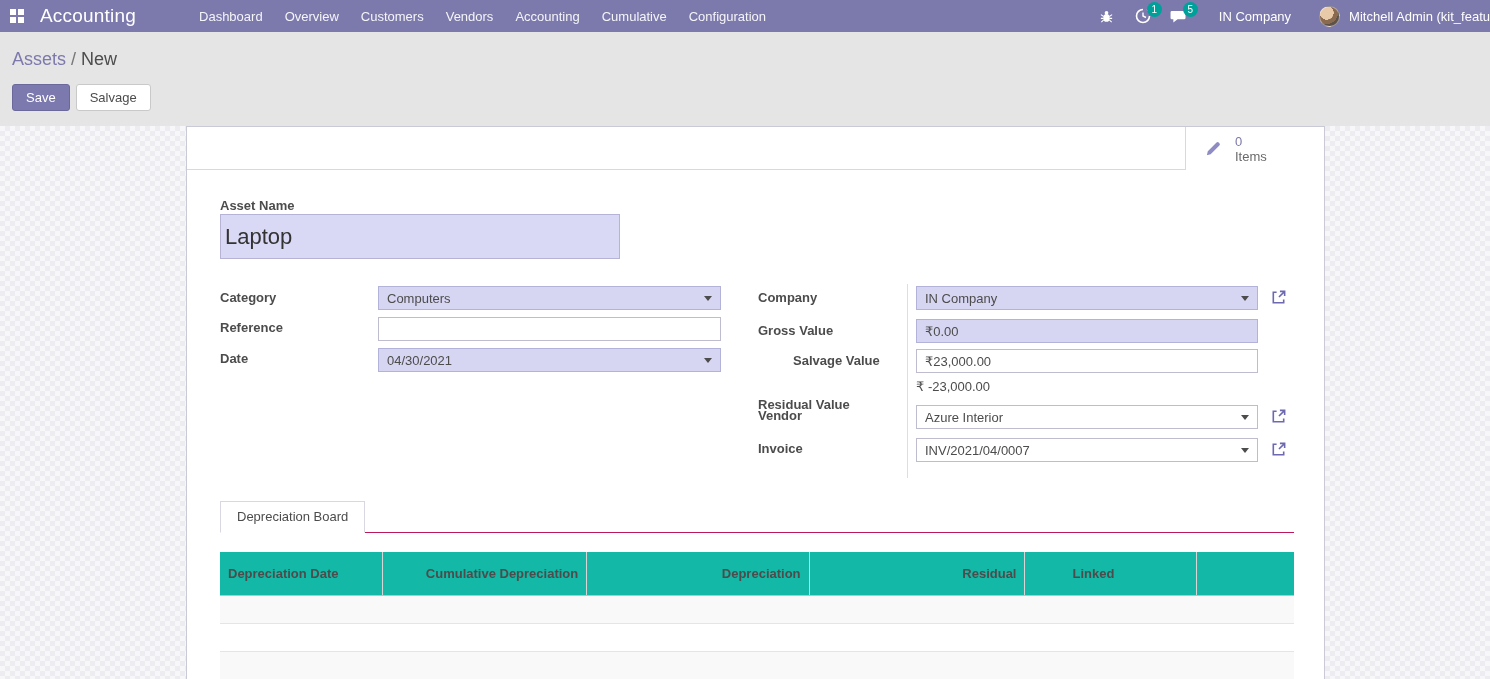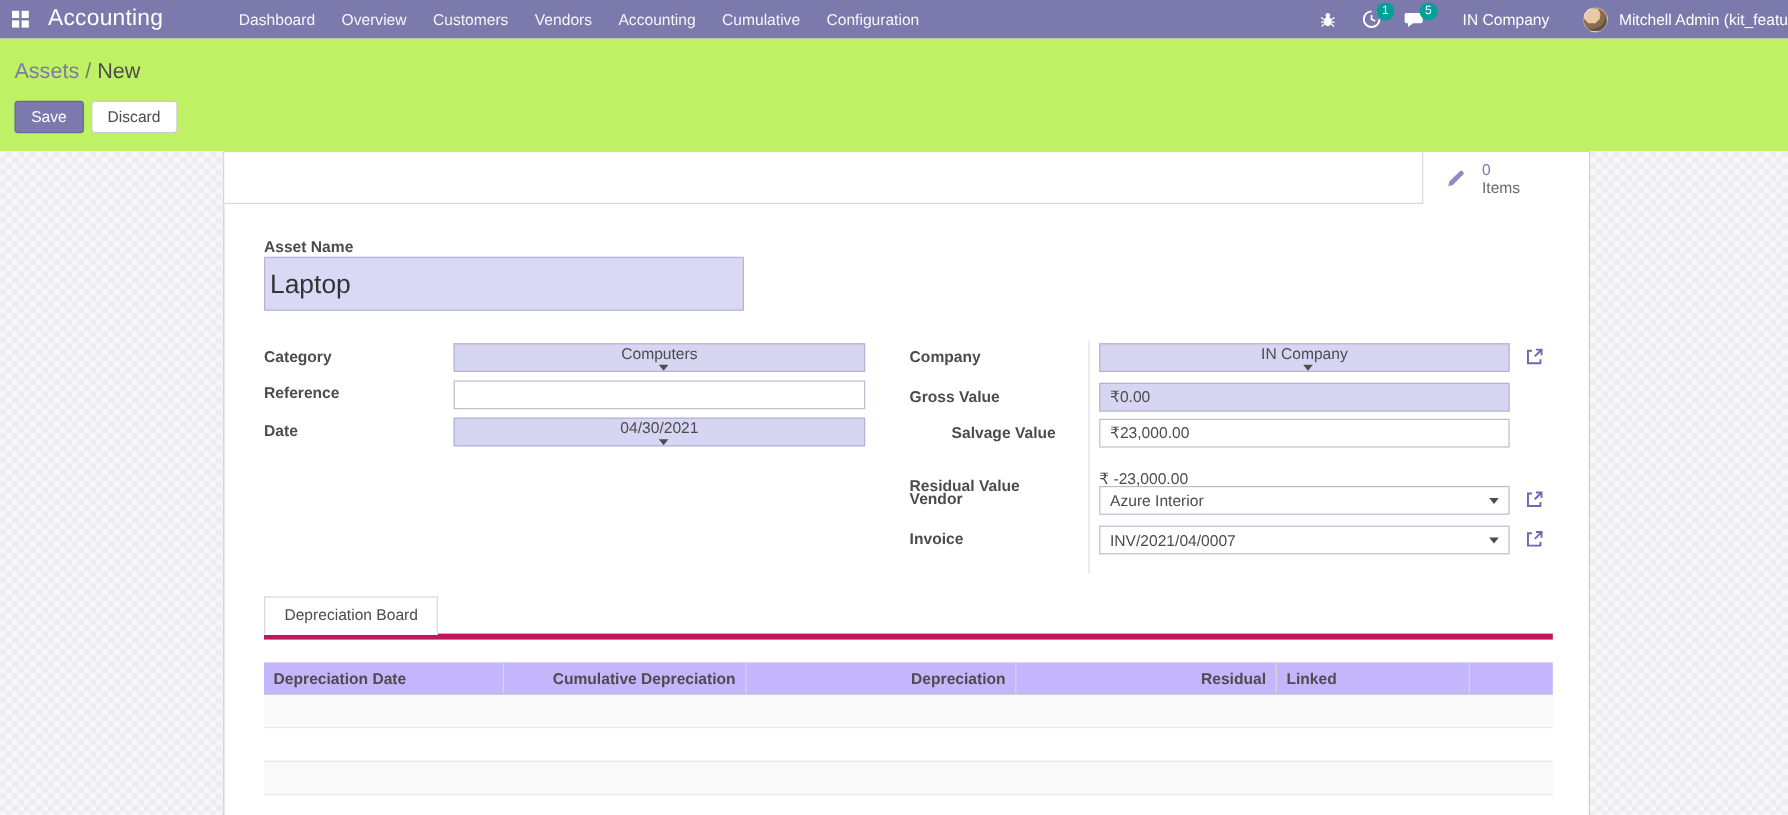--- a/index.html
+++ b/index.html
@@ -19,21 +19,21 @@
   .systray { margin-left:auto; display:flex; align-items:center; height:32px; white-space:nowrap; }
   .tray-icon { position:relative; width:26px; height:32px; display:flex; align-items:center; justify-content:center; cursor:pointer; margin:0 5px; }
   .badge { position:absolute; top:2px; right:-6px; min-width:15px; height:15px; border-radius:8px;
     background:#00a09a; color:#fff; font-size:10px; line-height:15px; text-align:center; padding:0 4px; }
   .tray-company { font-size:13px; color:#fff; padding:0 16px 0 22px; cursor:pointer; }
   .avatar { width:21px; height:21px; border-radius:50%; margin:0 9px 0 12px; cursor:pointer;
     background:radial-gradient(circle at 35% 30%, #e8c9a8 0 38%, #8a6b4f 39% 62%, #5d5248 63%); border:1px solid rgba(255,255,255,0.4); }
   .tray-user { font-size:13px; color:#fff; cursor:pointer; overflow:hidden; }
 
   
-  .control-panel { position:absolute; left:0; top:32px; width:1490px; height:94px; background:#bef264; }
+  .control-panel { position:absolute; left:0; top:32px; width:1490px; height:94px; background:#e5e5e5; }
   .breadcrumb { font-size:18px; margin:17px 0 0 12px; color:#555; }
   .breadcrumb .bc-link { color:#7c79ac; cursor:pointer; }
   .breadcrumb .bc-sep { color:#777; margin:0 5px; }
   .breadcrumb .bc-current { color:#4c4c4c; }
   .cp-buttons { margin:14px 0 0 12px; display:flex; gap:6px; }
   .btn { font-size:13px; padding:4px 13px; height:27px; border-radius:3px; cursor:pointer; border:1px solid transparent; }
   .btn-primary { background:#7b79ad; border-color:#6b699c; color:#fff; }
   .btn-default { background:#fff; border-color:#c9c9c9; color:#4c4c4c; }
 
   
@@ -51,40 +51,40 @@
   .f-label { position:absolute; font-size:13px; font-weight:bold; color:#4c4c4c; }
   .f-text { position:absolute; font-size:13px; color:#4c4c4c; }
 
   .big-input { position:absolute; left:33px; top:87px; width:400px; height:45px;
     background:#d9d8f5; border:1px solid #b5b4d6; font-size:22px; color:#333;
     padding:0 4px; font-family:inherit; outline:none; }
 
   .sel, .inp { position:absolute; height:24px; font-size:13px; color:#4c4c4c;
     display:flex; align-items:center; padding:0 8px; cursor:pointer; }
   .sel { justify-content:space-between; }
-  .lav { background:#d6d5f2; border:1px solid #b3b2d8;flex-direction:column; }
+  .lav { background:#d6d5f2; border:1px solid #b3b2d8; }
   .wht { background:#fff; border:1px solid #bebdd0; }
   .caret { width:0; height:0; border-left:4px solid transparent; border-right:4px solid transparent;
     border-top:5px solid #4c4c4c; margin-left:6px; }
   .inp { cursor:text; }
   input.inp { font-family:inherit; outline:none; }
   .ext-icon { position:absolute; width:17px; height:17px; cursor:pointer; }
   .vsep { position:absolute; width:1px; background:#ddddе5; background:#dddde5; }
 
   
   .tabs { position:absolute; left:33px; top:377px; width:1074px; height:29px;
-    border-bottom:5px solid #be185d; display:flex; align-items:flex-end; }
+    border-bottom:1px solid #be185d; display:flex; align-items:flex-end; }
   .tab { font-size:13px; padding:7px 16px 8px 16px; cursor:pointer; }
   .tab.active { background:#fff; border:1px solid #d8d7e2; border-bottom:1px solid #fff;
     margin-bottom:-1px; color:#4c4c4c; }
   .tab.inactive { color:#9c9bbd; }
 
   
   .dep-table { position:absolute; left:33px; top:425px; width:1074px; }
-  .thead { display:flex; height:27px; background:#c4b5fd; border-bottom:1px solid #c1c1c1; }
+  .thead { display:flex; height:44px; background:#14b8a6; border-bottom:1px solid #c1c1c1;gap:39px; }
   .th { font-size:13px; font-weight:bold; color:#4c4c4c; display:flex; align-items:center;
     padding:0 8px; border-right:1px solid #d6d6d6; cursor:pointer; overflow:hidden; white-space:nowrap; }
   .th:last-child { border-right:none; }
   .th.right { justify-content:flex-end; }
   .trow { height:28px; border-bottom:1px solid #e5e5e5; }
   .trow.odd { background:#f9f9f9; }
   .trow.even { background:#fff; }
 </style>
 </head>
 <body>
@@ -135,21 +135,21 @@
     <div class="tray-user">Mitchell Admin (kit_featu</div>
   </div>
 </div>
 
 <div class="control-panel">
   <div class="breadcrumb">
     <span class="bc-link">Assets</span><span class="bc-sep">/</span><span class="bc-current">New</span>
   </div>
   <div class="cp-buttons">
     <button class="btn btn-primary">Save</button>
-    <button class="btn btn-default">Discard</button>
+    <button class="btn btn-default">Salvage</button>
   </div>
 </div>
 
 <div class="content">
   <div class="sheet">
 
     <div class="statusband"></div>
     <div class="stat-button">
       <svg width="19" height="19" viewBox="0 0 20 20">
         <path d="M3 17 L4 13 L13.2 3.8 A1.6 1.6 0 0 1 15.5 3.8 L16.2 4.5 A1.6 1.6 0 0 1 16.2 6.8 L7 16 L3 17 z" fill="#8f8cc4"></path>
@@ -190,21 +190,21 @@
       <path d="M9.5 8.5 L15 3 M10.5 2.5 H15.5 V7.5" stroke="#6c69b0" stroke-width="1.7" fill="none"></path>
     </svg>
 
     <div class="f-label" style="left:571px; top:196px;">Gross Value</div>
     <input class="inp lav" type="text" style="left: 729px; top: 192px; width: 342px;" value="₹0.00">
 
     <div class="f-label" style="left:571px; top:226px;margin-left:35px;">Salvage Value</div>
     <input class="inp wht" type="text" style="left: 729px; top: 222px; width: 342px;" value="₹23,000.00">
 
     <div class="f-label" style="left:571px; top:270px;">Residual Value</div>
-    <div class="f-text" style="left:729px; top:264px;">₹ -23,000.00</div>
+    <div class="f-text" style="left:729px; top:252px;">₹ -23,000.00</div>
 
     <div class="f-label" style="left:571px; top:281px;">Vendor</div>
     <div class="sel wht" style="left:729px; top:278px; width:342px;">
       <span>Azure Interior</span>
       <span class="caret"></span>
     </div>
     <svg class="ext-icon" style="left:1083px; top:281px;" viewBox="0 0 18 18">
       <path d="M7 3.5 H3.5 V14.5 H14.5 V11" stroke="#6c69b0" stroke-width="1.7" fill="none"></path>
       <path d="M9.5 8.5 L15 3 M10.5 2.5 H15.5 V7.5" stroke="#6c69b0" stroke-width="1.7" fill="none"></path>
     </svg>

